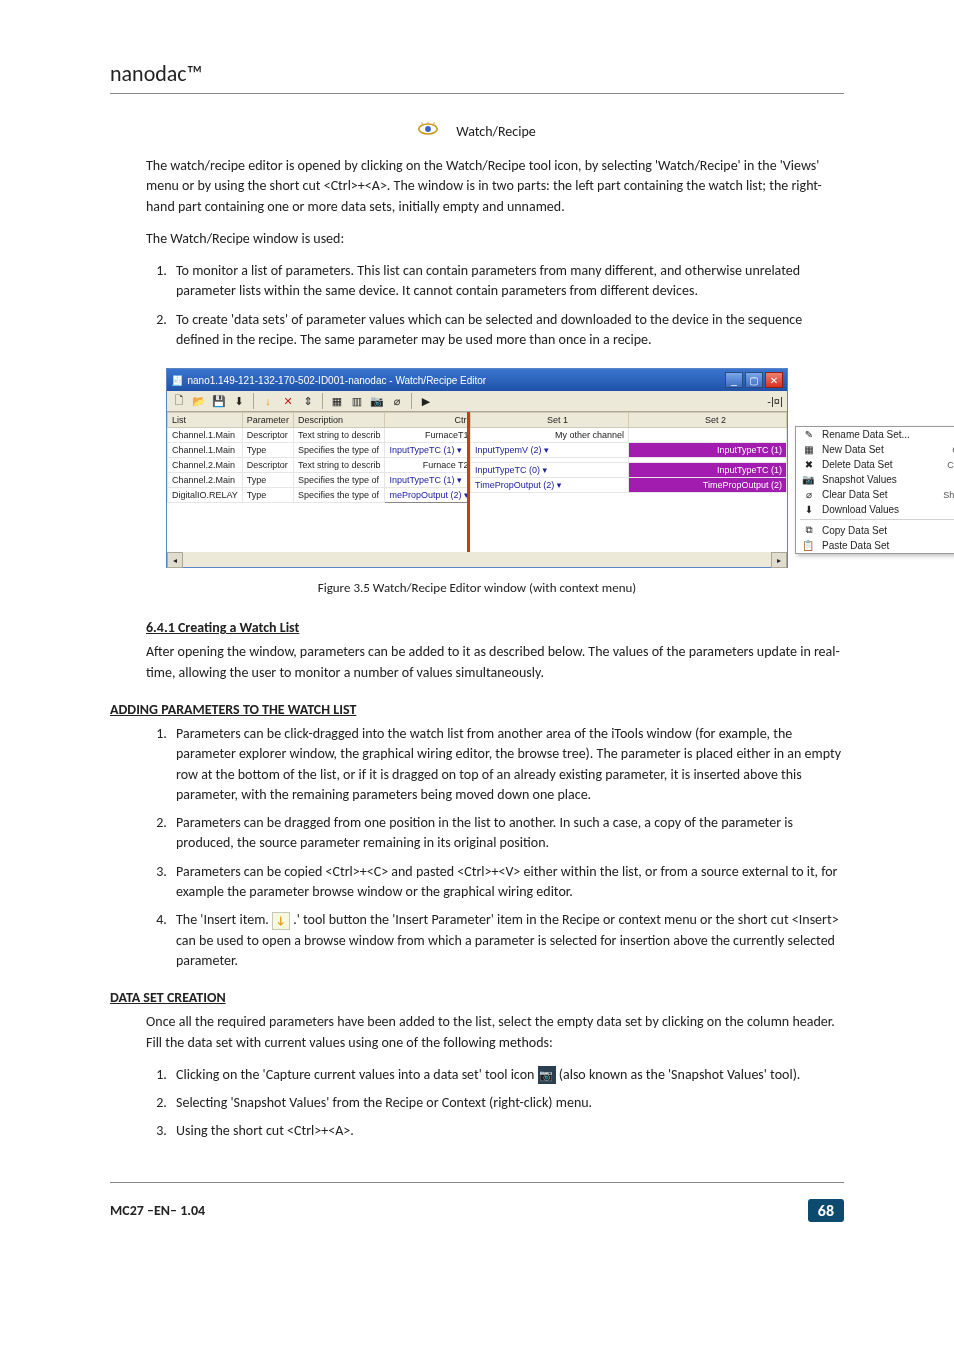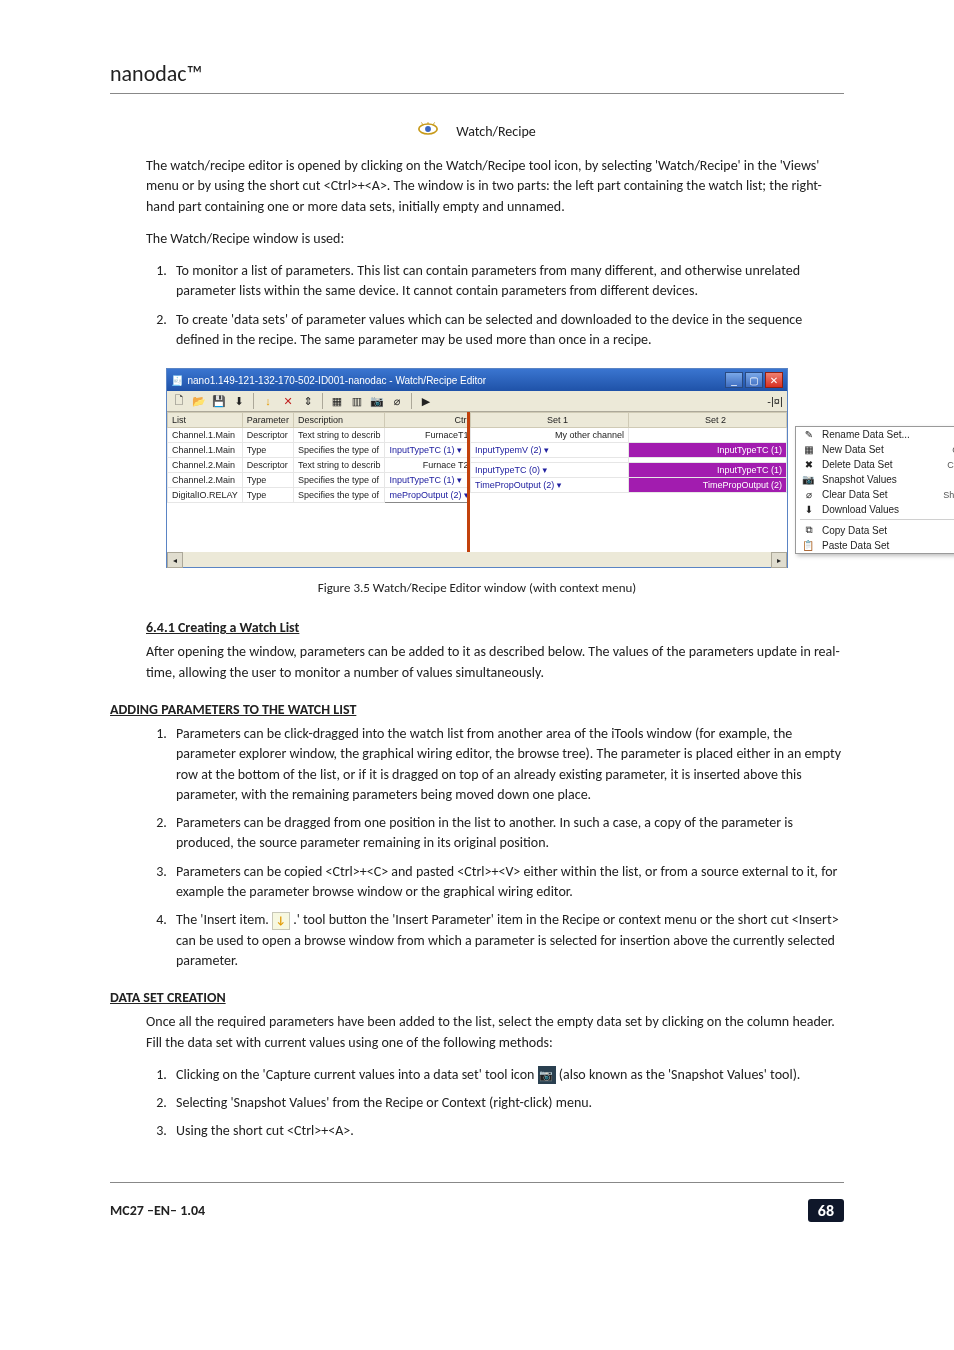--- a/index.html
+++ b/index.html
@@ -79,21 +79,21 @@
   }
   .footer {
     display: flex;
     justify-content: space-between;
     align-items: center;
     font-size: 14px;
     font-weight: 700;
     padding: 8px 0 4px 0;
   }
   .footer .pnum {
-    background: #0f172a;
+    background: #0c4a6e;
     color: #fff;
     padding: 2px 10px;
     border-radius: 3px;
     font-size: 16px;
   }
 
   
   .win {
     width: 620px;
     border: 1px solid #5a84c4;

